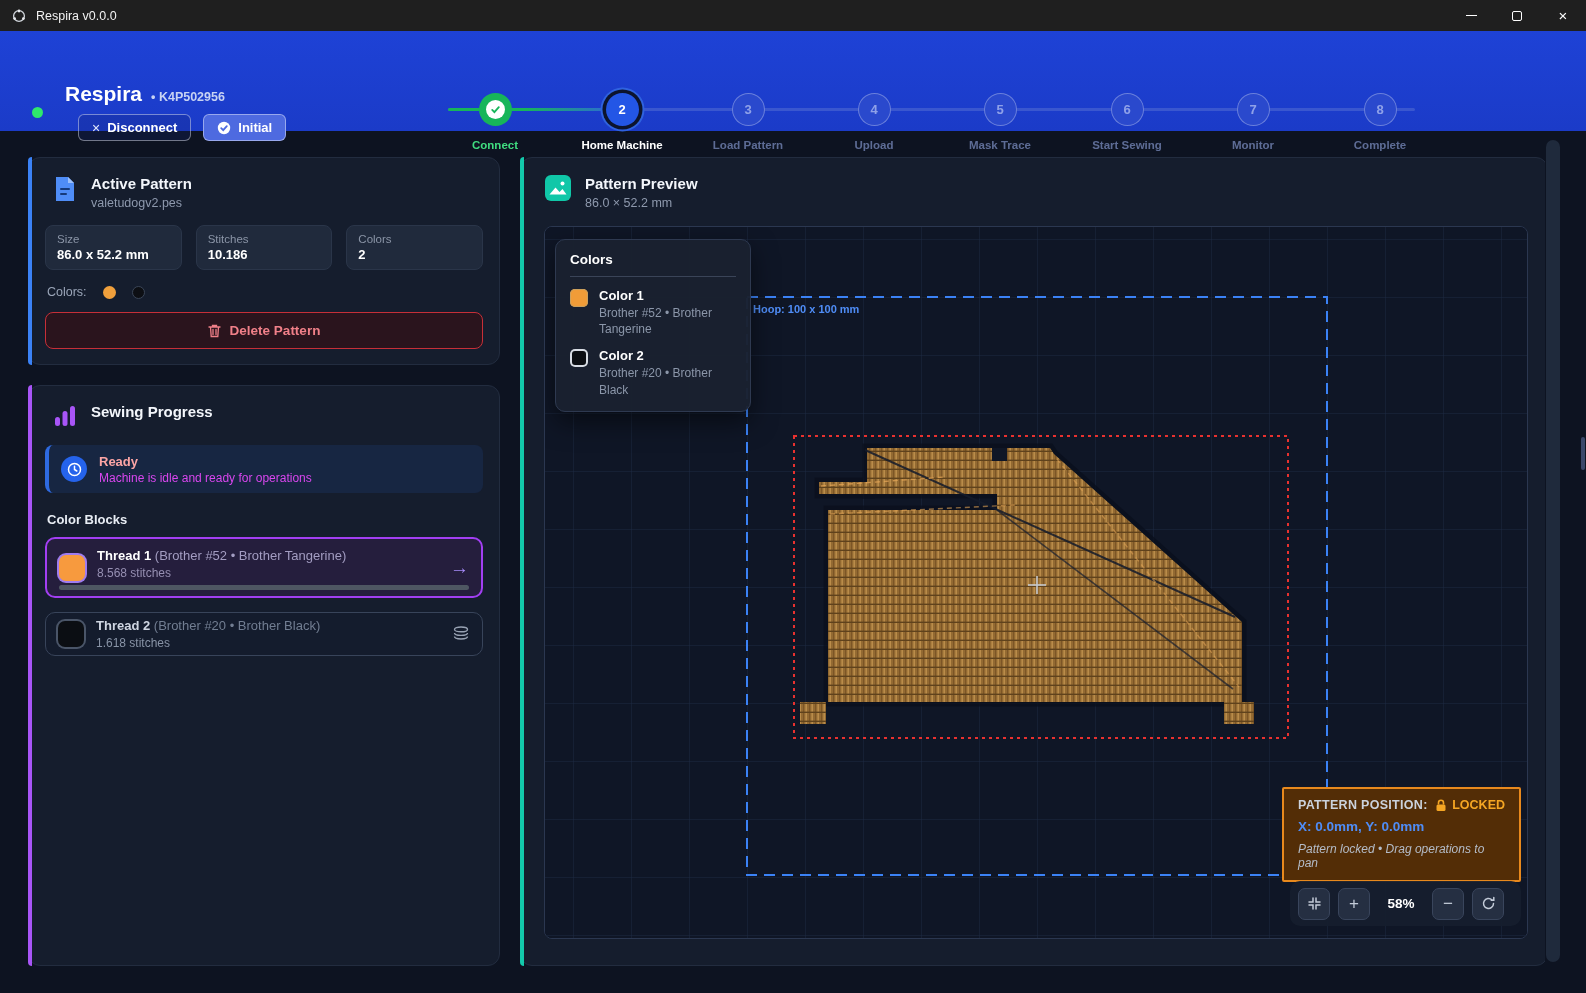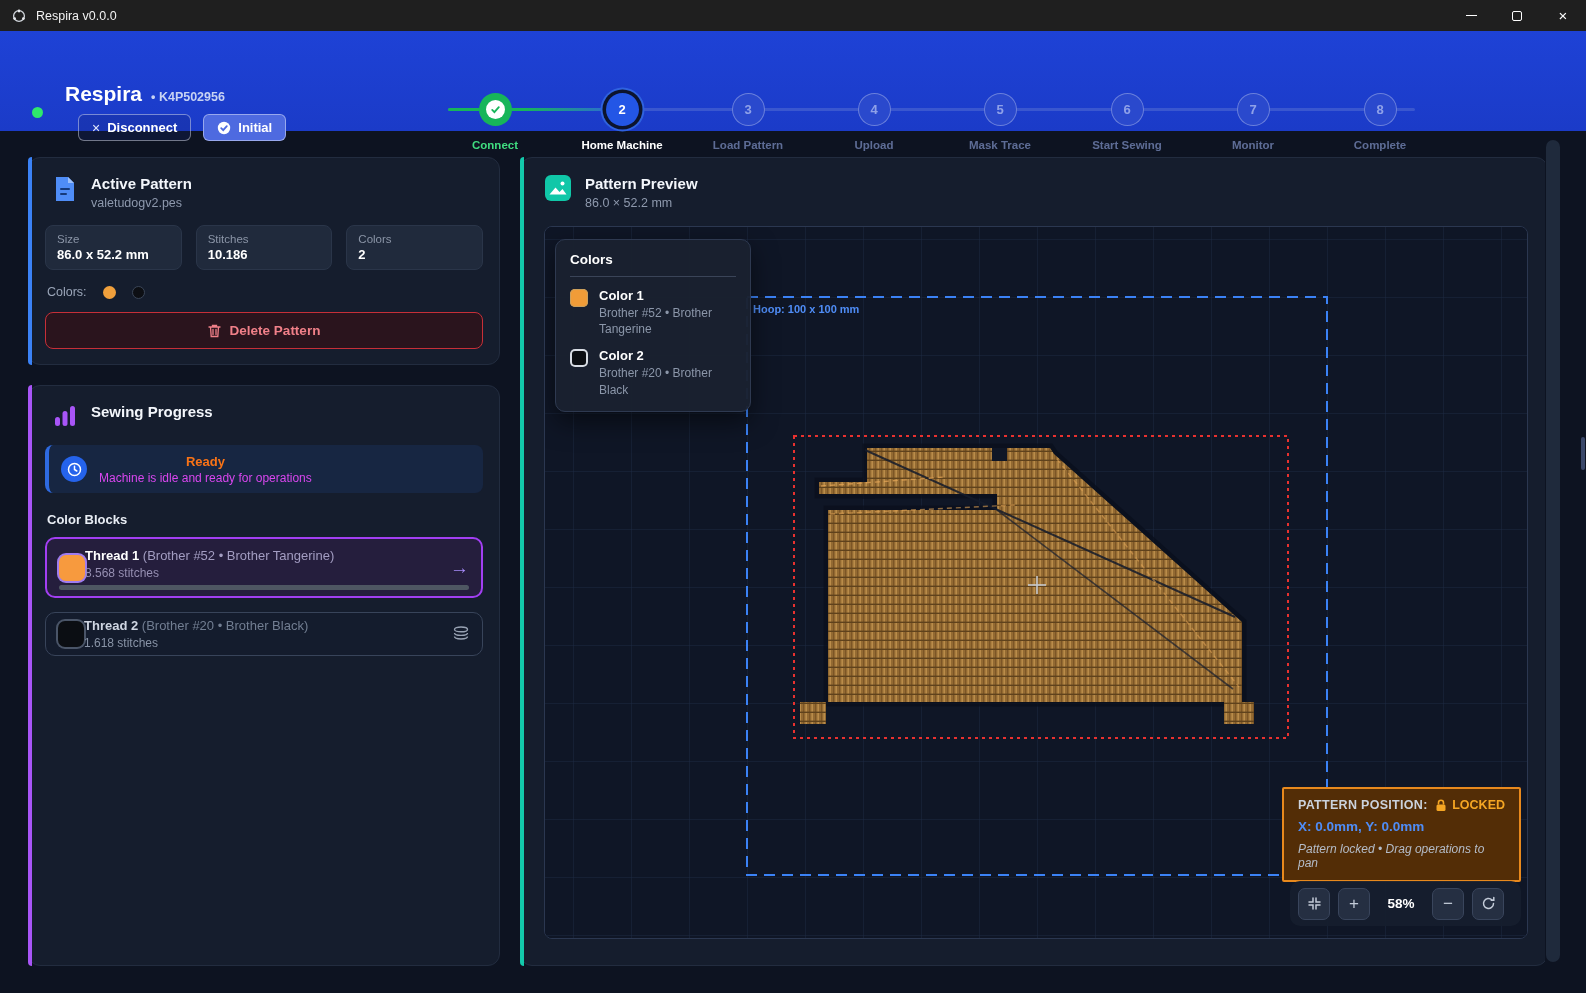--- a/index.html
+++ b/index.html
@@ -66,27 +66,27 @@
   .colors-row { display:flex; align-items:center; gap:16px; margin:15px 16px 0 18px; }
   .colors-row .cl { font-size:12.5px; color:#9aa5b8; }
   .dot13 { width:13px; height:13px; border-radius:50%; }
 
   .delete-btn { margin:13px 16px 0 16px; height:37px; border:1px solid #c62f38; background:#2a141d;
                 border-radius:8px; display:flex; align-items:center; justify-content:center; gap:9px;
                 color:#f08089; font-size:13.5px; font-weight:bold; }
 
   .ready { margin:16px 16px 0 16px; height:48px; background:#172642; border-left:4px solid #2e6ae0;
            border-radius:8px; display:flex; align-items:center; gap:12px; padding-left:12px; }
-  .ready .rt { font-size:13px; font-weight:bold; color:#f97316;text-align:center; }
+  .ready .rt { font-size:13px; font-weight:bold; color:#fca5a5; }
   .ready .rs { font-size:12px; color:#d946ef; margin-top:2px; }
   .clock-disc { width:26px; height:26px; border-radius:50%; background:#2563eb; display:flex; align-items:center; justify-content:center; }
 
   .cb-label { margin:19px 16px 0 18px; font-size:13px; font-weight:bold; color:#e8edf4; }
 
-  .thread { position:relative; margin:10px 16px 8px 16px; border-radius:10px; display:flex; align-items:center; padding:0 12px; }
+  .thread { position:relative; margin:10px 16px 8px 16px; border-radius:10px; display:flex; align-items:center; gap:12px; padding:0 12px; }
   .thread.active { height:61px; background:#251e3d; border:2px solid #a23ff2; }
   .thread.idle   { height:44px; background:#141c2d; border:1px solid #38445a; margin-top:14px; }
   .swatch26 { width:26px; height:26px; border-radius:7px; flex:none; }
   .thread .tn { font-size:13px; font-weight:bold; color:#fff; }
   .thread .tn .td { font-weight:normal; color:#a39dc2; }
   .thread.idle .tn { color:#cfd6e2; }
   .thread.idle .tn .td { color:#727e92; }
   .thread .ts { font-size:12px; color:#968fb2; margin-top:3px; }
   .thread.idle .ts { color:#8893a6; }
   .thread .right-ico { margin-left:auto; font-size:19px; color:#a78bfa; font-weight:bold; }

